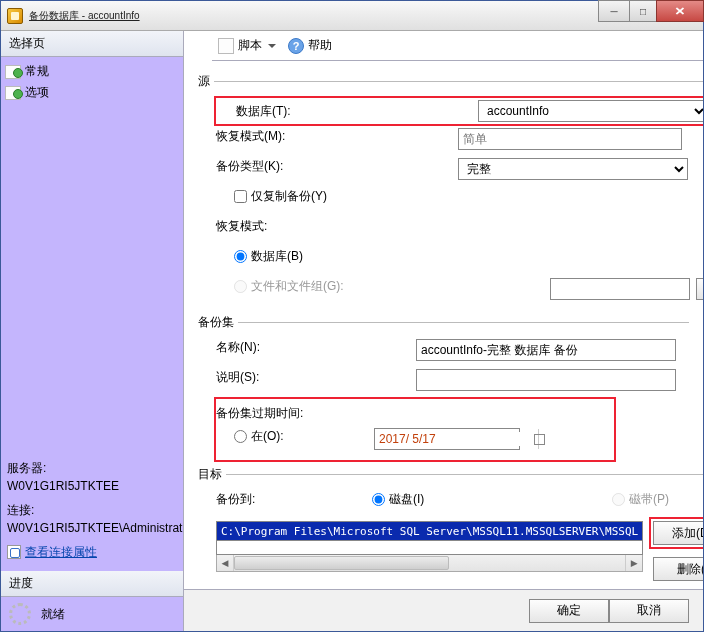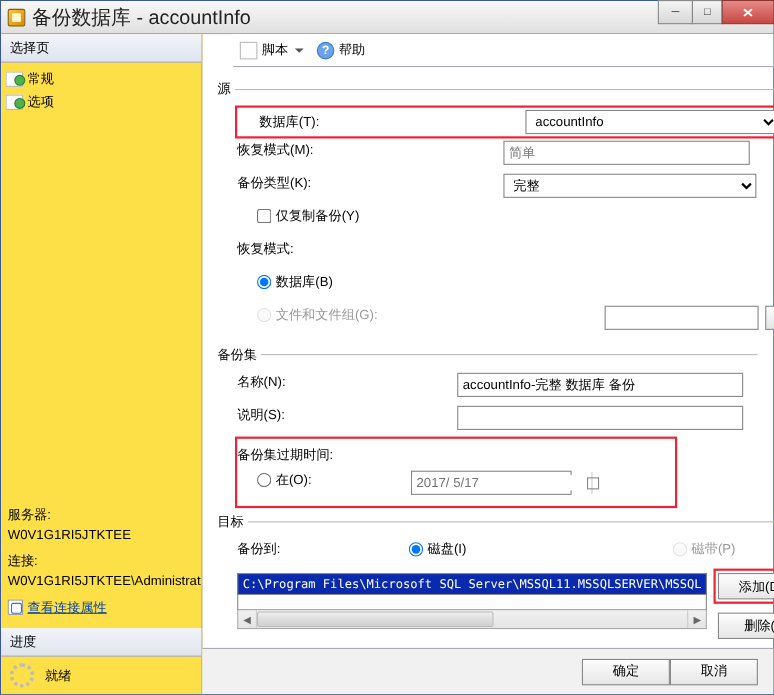--- a/index.html
+++ b/index.html
@@ -1,29 +1,29 @@
 <!DOCTYPE html>
 <html><head>
 <meta charset="utf-8">
 <style>
 * { box-sizing: border-box; font-family: "Microsoft YaHei", SimSun, sans-serif; }
 body { margin: 0; background: #fff; font-size: 12px; }
 .window { width: 704px; height: 632px; border: 1px solid #3b5998; background: #fff; display: flex; flex-direction: column; }
 .titlebar { height: 30px; background: linear-gradient(#f8f8f8, #e0e0e0); display: flex; align-items: center; border-bottom: 1px solid #aaa; }
 .titlebar .icon { width: 16px; height: 16px; margin: 0 6px; background: linear-gradient(135deg, #f7c843, #d98b00); border: 1px solid #8a5a00; border-radius: 2px; position: relative; }
 .titlebar .icon::after { content: ""; position: absolute; inset: 3px; background: #fff5d1; border-radius: 1px; }
-.titlebar .title { flex: 1; font-size: 18px; color: #222; }
+.titlebar .title { flex: 1; font-size: 10px; color: #222; text-decoration: underline; }
 .winbtns { display: flex; height: 100%; }
 .winbtn { width: 32px; height: 22px; border: 1px solid #888; margin-top: -1px; margin-right: -1px; background: linear-gradient(#f4f4f4, #d8d8d8); display: flex; align-items: center; justify-content: center; font-size: 10px; color: #333; }
 .winbtn.max { width: 28px; }
 .winbtn.close { width: 48px; background: linear-gradient(#e48a86, #c74843); color: #fff; font-weight: bold; font-size: 13px; border-color: #8a3530; }
 .winbtn.close span { transform: scaleY(0.85); }
 
 .body { flex: 1; display: flex; min-height: 0; }
-.sidebar { width: 183px; border-right: 1px solid #aab; display: flex; flex-direction: column; background: #fde047; }
+.sidebar { width: 183px; border-right: 1px solid #aab; display: flex; flex-direction: column; background: #c4b5fd; }
 .side-header { background: linear-gradient(#f2f4f9, #dfe4ee); padding: 4px 8px; border-bottom: 1px solid #aab; font-size: 12px; }
 .side-content { flex: 1; padding: 4px 2px; overflow: auto; }
 .side-item { display: flex; align-items: center; padding: 2px 2px; gap: 4px; cursor: pointer; }
 .side-item .ficon { width: 16px; height: 14px; position: relative; }
 .side-item .ficon::before { content: ""; position: absolute; inset: 0; background: #fdfdfd; border: 1px solid #bbb; }
 .side-item .ficon::after { content: ""; position: absolute; right: -2px; top: 3px; width: 8px; height: 8px; background: #4db24d; border-radius: 50%; border: 1px solid #2a7a2a; }
 .conn-block { padding: 4px 6px 10px; font-size: 12px; line-height: 18px; overflow: hidden; }
 .conn-link { color: #0645ad; text-decoration: underline; display: flex; align-items: center; gap: 4px; margin-top: 6px; cursor: pointer; }
 .conn-link .linkicon { width: 14px; height: 14px; background: #fff; border: 1px solid #999; position: relative; }
 .conn-link .linkicon::after { content: ""; position: absolute; left: 2px; top: 2px; width: 8px; height: 8px; border: 1px solid #3a72c8; border-radius: 2px; }
@@ -71,21 +71,21 @@
 
 .footer { height: 42px; border-top: 1px solid #aab; display: flex; justify-content: flex-end; align-items: center; padding: 0 14px; background: #f1f1f1; }
 .footer .action-btn { width: 80px; }
 
 .hl-row1 { display: flex; align-items: center; padding: 2px 20px; margin-bottom: 4px; }
 .grouptight { padding-top: 6px; }
 .disabled { color: #999; }
 .radio.disabled input { opacity: 0.6; }
 
 .datewrap { display: flex; border: 1px solid #888; width: 146px; height: 22px; align-items: center; background: #fff; }
-.datewrap input { border: none; flex: 1; font-size: 12px; padding: 0 4px; color: #737373; }
+.datewrap input { border: none; flex: 1; font-size: 12px; padding: 0 4px; color: #c2410c; }
 .datewrap .calbtn { width: 18px; height: 100%; border-left: 1px solid #ccc; display: flex; align-items: center; justify-content: center; font-size: 8px; color: #666; cursor: pointer; background: linear-gradient(#f4f4f4, #ddd); position: relative; }
 .datewrap .calbtn::before { content: ""; width: 9px; height: 9px; border: 1px solid #888; position: absolute; }
 </style>
 </head>
 <body>
 
 <div class="window">
   <div class="titlebar">
     <div class="icon"></div>
     <div class="title">备份数据库 - accountInfo</div>

